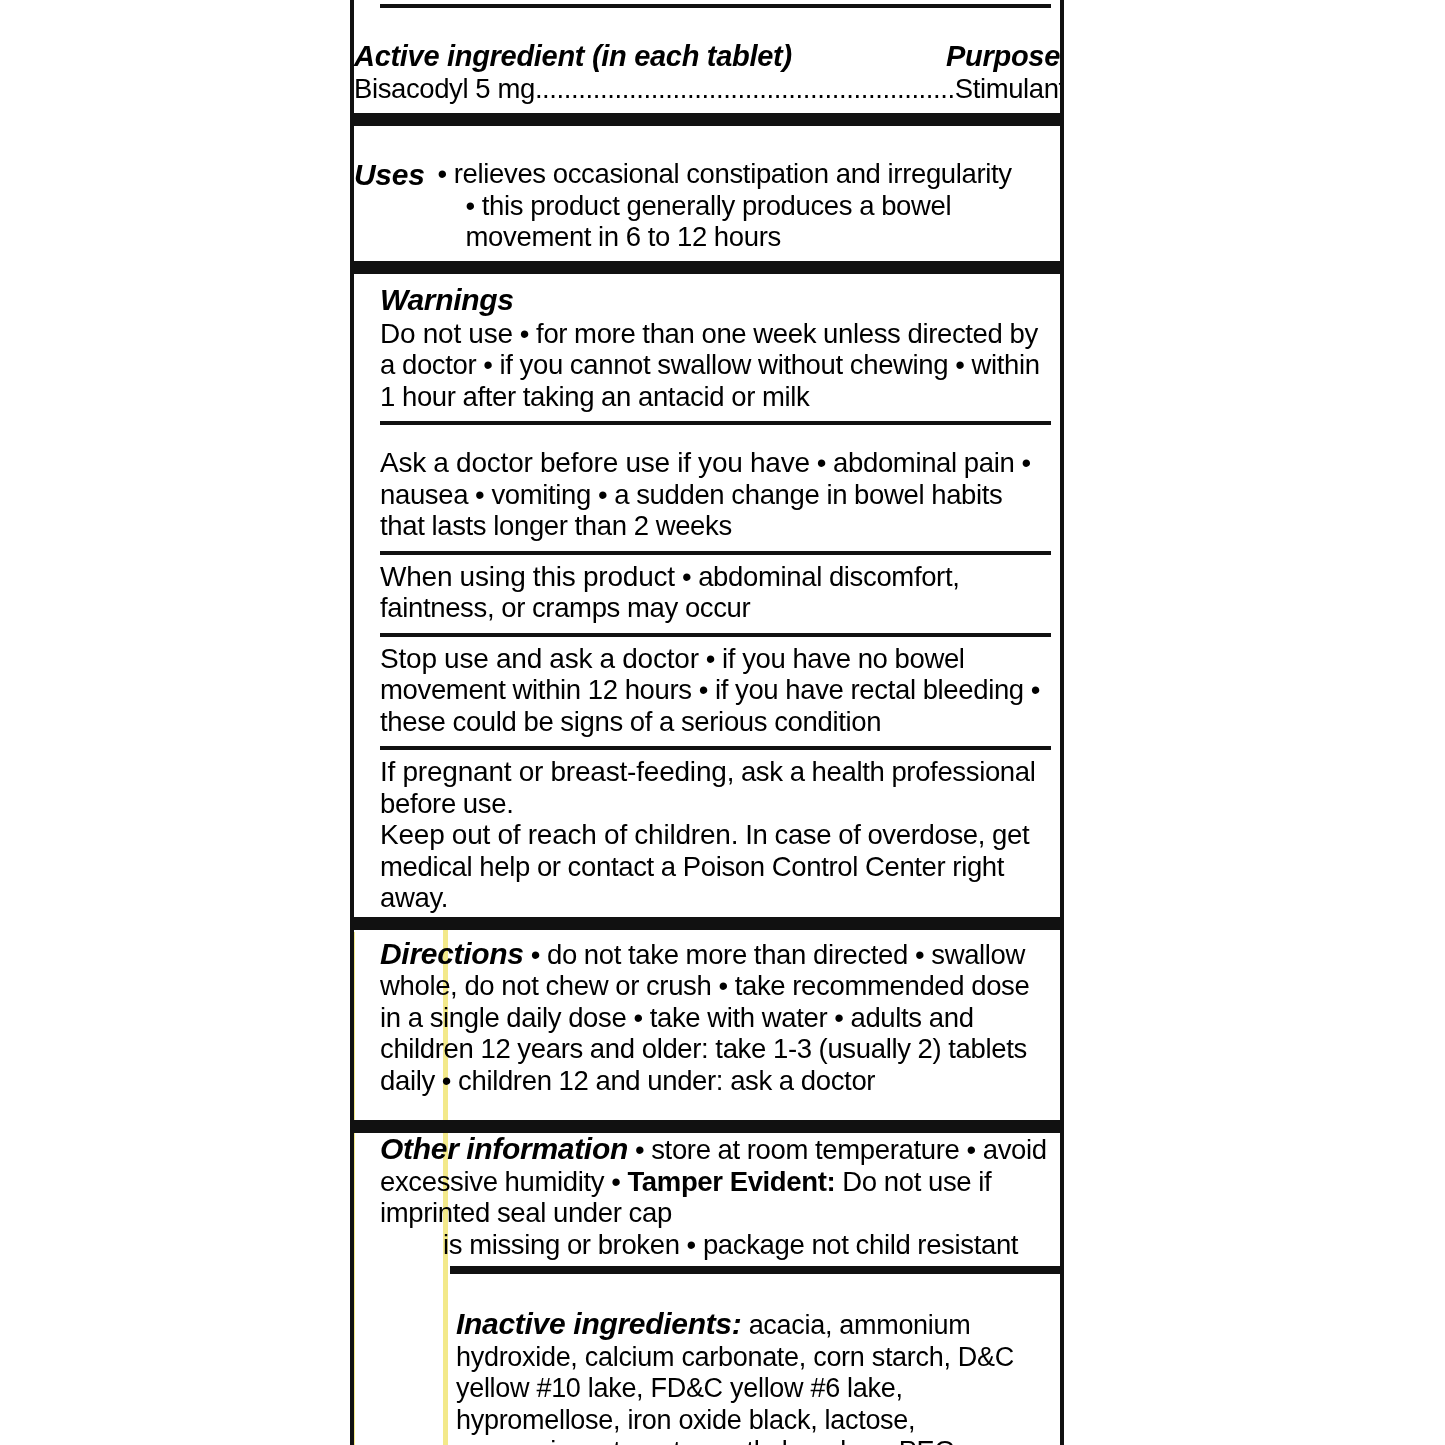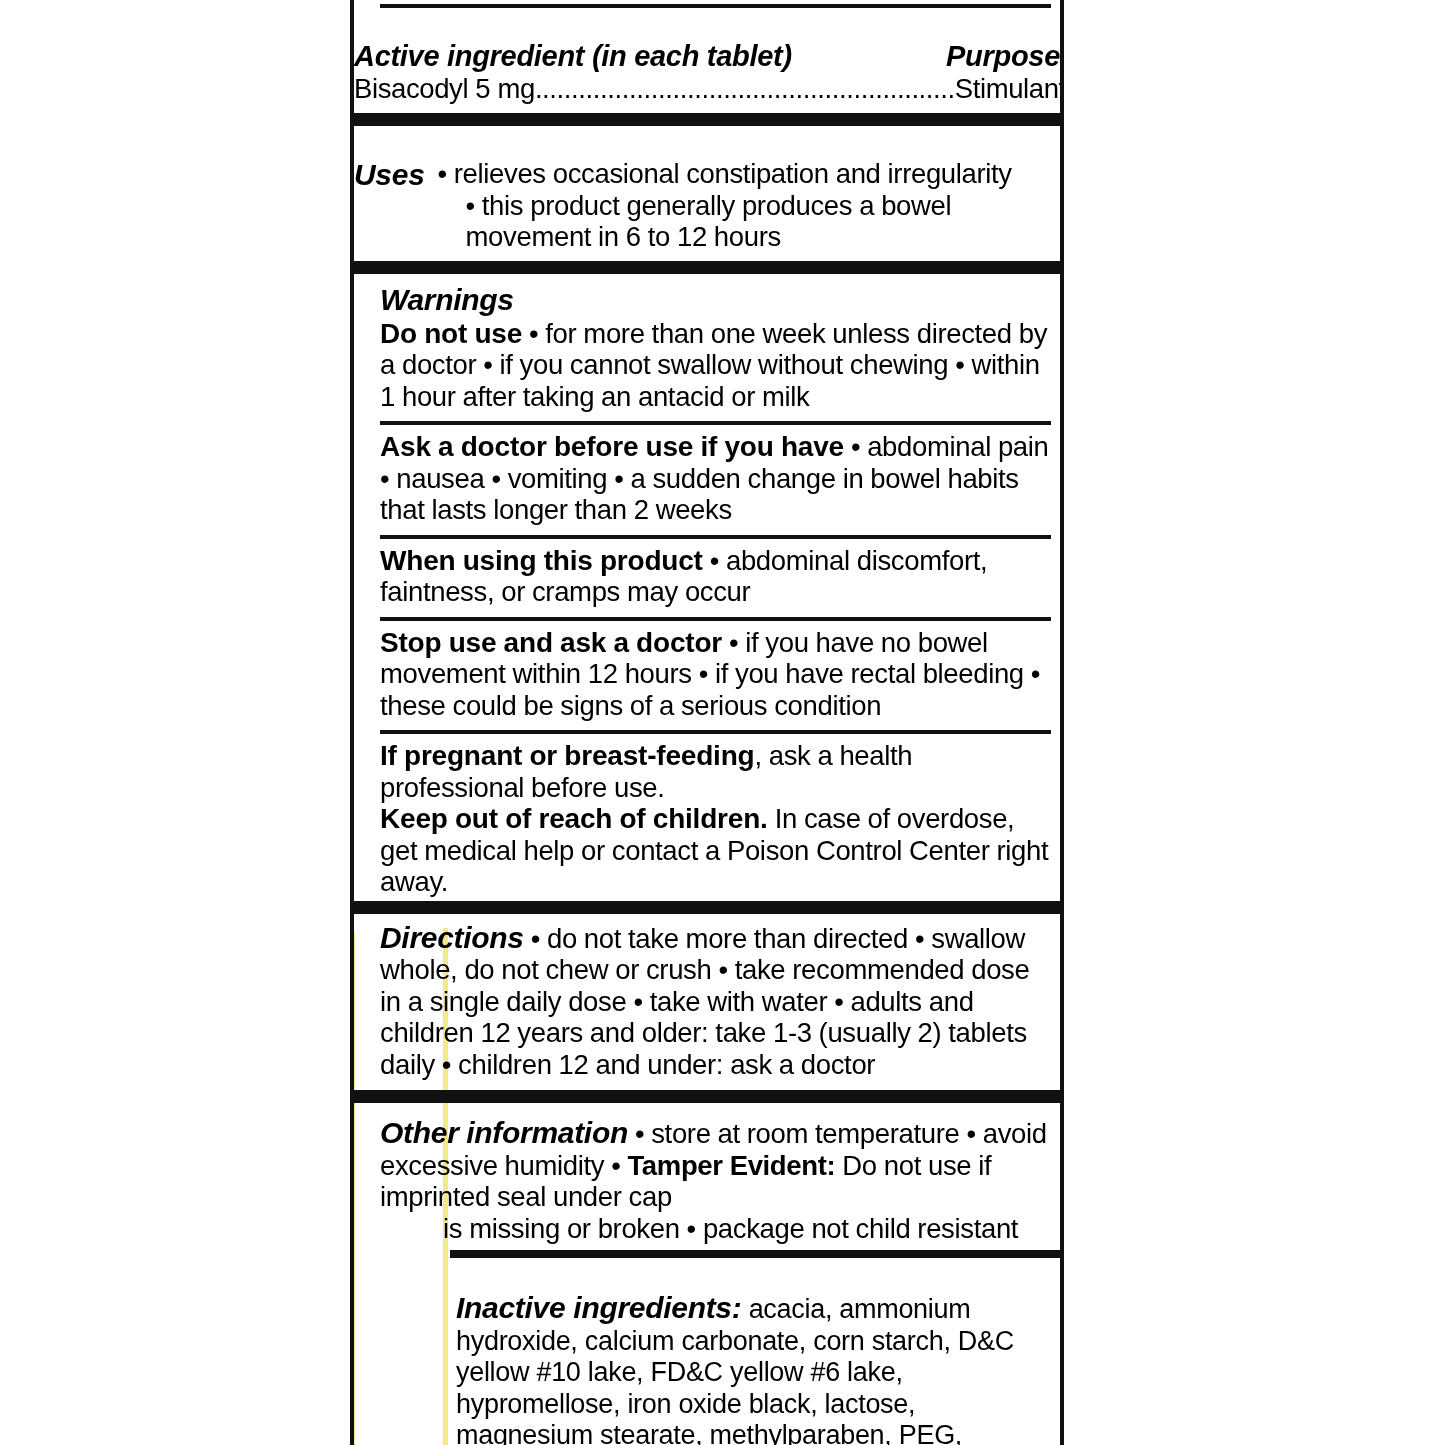--- a/index.html
+++ b/index.html
@@ -88,21 +88,21 @@
     background: #111;
   }
 
   .sec-head-italic {
     font-weight: bold;
     font-style: italic;
     font-size: 30px;
     letter-spacing: -0.3px;
   }
   .sec-head-bold {
-    font-weight: bold;
+    font-weight: normal;
     font-size: 28px;
     letter-spacing: -0.2px;
     margin-top: 40px;
   }
 
   p.body {
     margin: 0;
     font-size: 27.5px;
     line-height: 31.5px;
     letter-spacing: -0.35px;
@@ -208,21 +208,21 @@
       <div style="padding-top:9px;">
         <div class="sec-head-italic">Warnings</div>
       </div>
 
       <div style="padding:1px 0 9px 0;">
         <p class="body"><b class="sec-head-bold">Do not use</b><span> • for more than one week unless directed by a doctor • if you cannot swallow without chewing • within 1 hour after taking an antacid or milk</span></p>
       </div>
 
       <div class="rule-thin"></div>
 
-      <div style="padding:6px 0 9px 0;">
+      <div style="padding:22px 0 9px 0;">
         <p class="body"><b class="sec-head-bold">Ask a doctor before use if you have</b><span> • abdominal pain • nausea • vomiting • a sudden change in bowel habits that lasts longer than 2 weeks</span></p>
       </div>
 
       <div class="rule-thin"></div>
 
       <div style="padding:6px 0 9px 0;">
         <p class="body"><b class="sec-head-bold">When using this product</b><span> • abdominal discomfort, faintness, or cramps may occur</span></p>
       </div>
 
       <div class="rule-thin"></div>
@@ -236,29 +236,29 @@
       <div style="padding:6px 0 3px 0;">
         <p class="body"><b class="sec-head-bold">If pregnant or breast-feeding</b><span>, ask a health professional before use.</span></p>
         <p class="body"><b class="sec-head-bold">Keep out of reach of children.</b><span> In case of overdose, get medical help or contact a Poison Control Center right away.</span></p>
       </div>
 
     </div>
 
     <div class="bar-heavy"></div>
 
     <div class="inner cond">
-      <div style="padding:8px 0 10px 0;">
+      <div style="padding:8px 0 24px 0;">
         <p class="body"><b class="sec-head-italic">Directions</b><span> • do not take more than directed • swallow whole, do not chew or crush • take recommended dose in a single daily dose • take with water • adults and children 12 years and older: take 1-3 (usually 2) tablets daily • children 12 and under: ask a doctor</span></p>
       </div>
     </div>
 
     <div class="bar-heavy"></div>
 
     <div class="inner cond">
-      <div style="padding:14px 0 6px 0;">
+      <div style="padding:0 0 6px 0;">
         <p class="body"><b class="sec-head-italic">Other information</b><span> • store at room temperature • avoid excessive humidity • </span><b>Tamper Evident:</b><span> Do not use if imprinted seal under cap</span></p>
         <p class="body indent-line">is missing or broken  •  package not child resistant</p>
       </div>
     </div>
 
     <div class="lower-rule-inset">
       <div class="bar-med"></div>
     </div>
 
     <div class="inner inner-lower cond ing-block">

